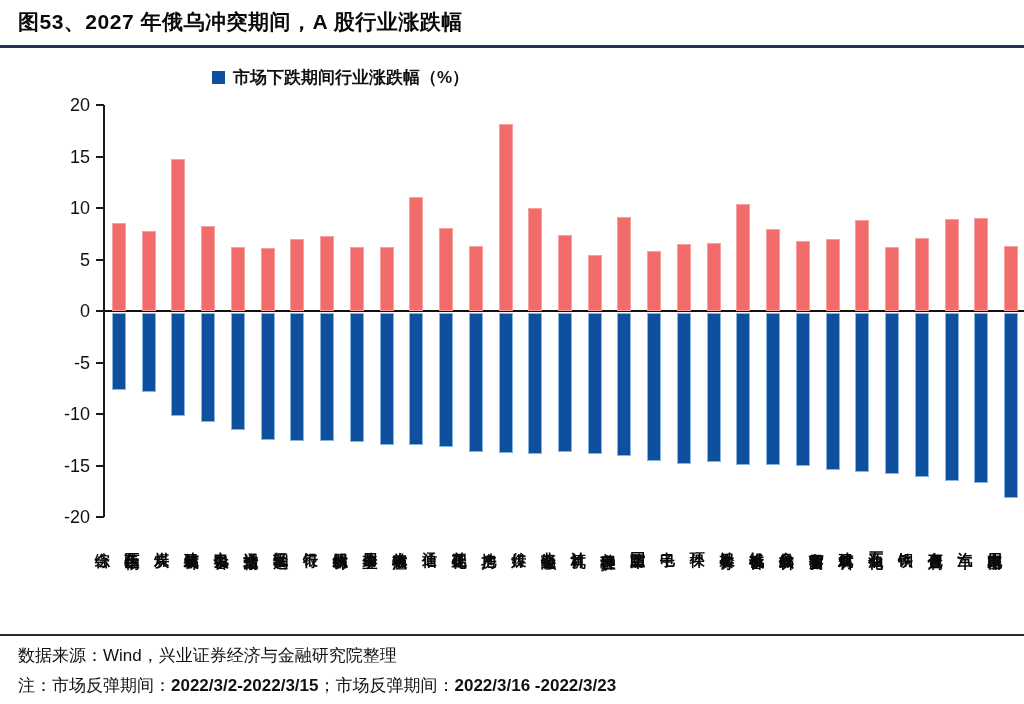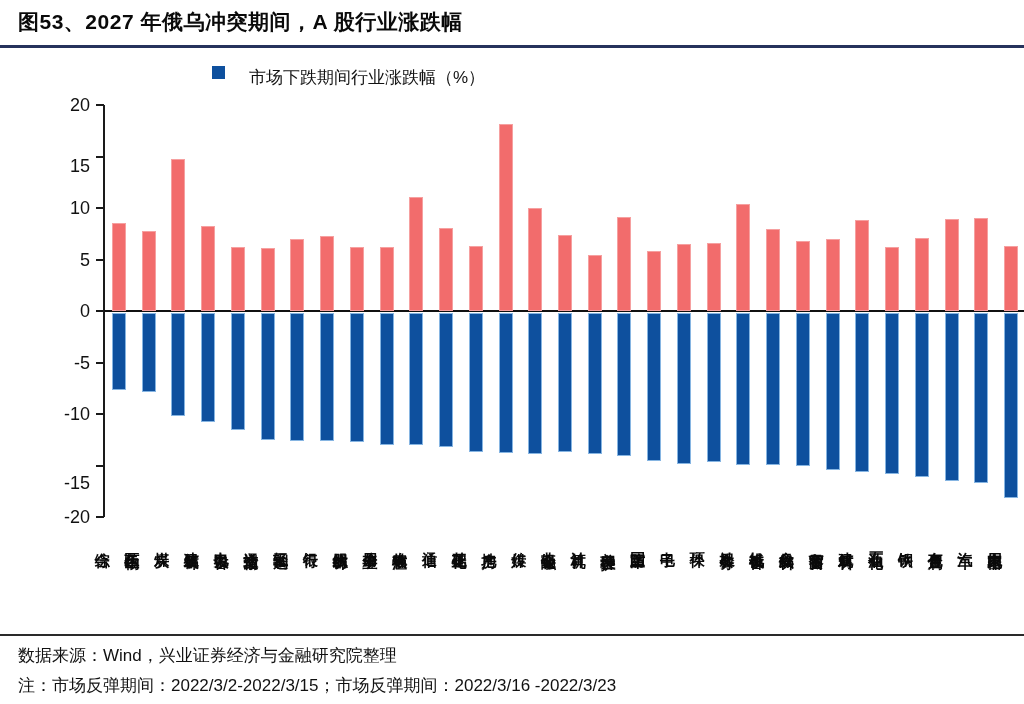--- a/index.html
+++ b/index.html
@@ -2,39 +2,39 @@
 <html><head>
 <meta charset="utf-8">
 <style>
   html,body{margin:0;padding:0;background:#ffffff;}
   body{width:1024px;height:704px;position:relative;overflow:hidden;
        font-family:"Liberation Sans","DejaVu Sans",sans-serif;color:#111;}
   .page{position:absolute;inset:0;}
   .fig-title{position:absolute;left:18px;top:8px;font-size:21px;font-weight:bold;color:#0a0a0a;letter-spacing:.5px;}
   .title-rule{position:absolute;left:0;top:45px;width:1024px;height:3px;background:#26325c;}
   .legend{position:absolute;left:212px;top:66px;display:flex;gap:78px;align-items:center;}
-  .legend-item{display:flex;gap:24px;}
+  .legend-item{display:flex;align-items:center;gap:8px;font-weight:bold;}
   .legend-swatch{width:13px;height:13px;display:inline-block;}
   .legend-label{font-size:17px;color:#111;}
   .plot{position:absolute;left:104px;top:105px;width:922px;height:412px;}
   .axis-line{position:absolute;left:-1px;top:0;width:2px;height:100%;background:#1a1a1a;}
   .ytick{position:absolute;left:-8px;width:8px;height:2px;background:#1a1a1a;}
   .ytick-label{position:absolute;right:936px;width:60px;text-align:right;font-size:18px;color:#111;transform:translateY(-50%);}
   .zero-line{position:absolute;left:0;top:205px;width:100%;height:2px;background:#111;}
   .bar{position:absolute;box-sizing:border-box;}
   .bar-rebound{background:#f26c6c;border:1px solid #f6a0a0;}
   .bar-decline{background:#0e509e;border:1px solid #86b5e2;}
   .xlabels{position:absolute;left:88px;top:540px;width:922px;height:96px;}
   .xlabel{position:absolute;top:0;transform:translateX(-50%);
           writing-mode:vertical-rl;text-orientation:upright;
           font-size:15px;font-weight:600;color:#0a0a0a;letter-spacing:1px;line-height:1;}
   .bottom-rule{position:absolute;left:0;top:634px;width:1024px;height:2px;background:#2a2a2a;}
   .source-line{position:absolute;left:18px;top:644px;font-size:17px;color:#111;}
   .note-line{position:absolute;left:18px;top:674px;font-size:17px;color:#111;}
-  .b{font-weight:normal;}
+  .b{font-weight:bold;}
 </style>
 </head>
 <body>
 
 <div class="page">
 
   <div class="fig-title">图53、2027 年俄乌冲突期间，A 股行业涨跌幅</div>
   <div class="title-rule"></div>
 
   <div class="legend" id="legend">
@@ -43,33 +43,33 @@
         <span class="legend-label">市场下跌期间行业涨跌幅（%）</span>
       </div>
     </div>
 
   <div class="plot" id="plot">
     <div class="axis-line"></div>
     <div class="zero-line"></div>
   <div class="ytick" style="top: -1px;"></div>
       <div class="ytick-label" style="top: 0px;">20</div>
       <div class="ytick" style="top: 50.5px;"></div>
-      <div class="ytick-label" style="top: 51.5px; margin-top: 9px;">15</div>
+      <div class="ytick-label" style="top: 51.5px;">15</div>
       <div class="ytick" style="top: 102px;"></div>
       <div class="ytick-label" style="top: 103px;">10</div>
       <div class="ytick" style="top: 153.5px;"></div>
       <div class="ytick-label" style="top: 154.5px;">5</div>
       <div class="ytick" style="top: 205px;"></div>
       <div class="ytick-label" style="top: 206px;">0</div>
       <div class="ytick" style="top: 256.5px;"></div>
       <div class="ytick-label" style="top: 257.5px;">-5</div>
       <div class="ytick" style="top: 308px;"></div>
       <div class="ytick-label" style="top: 309px;">-10</div>
       <div class="ytick" style="top: 359.5px;"></div>
-      <div class="ytick-label" style="top: 360.5px; margin-top: 17px;">-15</div>
+      <div class="ytick-label" style="top: 360.5px;">-15</div>
       <div class="ytick" style="top: 411px;"></div>
       <div class="ytick-label" style="top: 412px;">-20</div>
       <div class="bar bar-decline" title="综合 -7.5" style="left: 7.87097px; width: 14px; top: 208px; height: 77.25px;"></div>
       <div class="bar bar-decline" title="医药生物 -7.7" style="left: 37.6129px; width: 14px; top: 208px; height: 79.31px;"></div>
       <div class="bar bar-decline" title="煤炭 -10" style="left: 67.3548px; width: 14px; top: 208px; height: 103px;"></div>
       <div class="bar bar-decline" title="建筑装饰 -10.6" style="left: 97.0968px; width: 14px; top: 208px; height: 109.18px;"></div>
       <div class="bar bar-decline" title="电力设备 -11.4" style="left: 126.839px; width: 14px; top: 208px; height: 117.42px;"></div>
       <div class="bar bar-decline" title="交通运输 -12.3" style="left: 156.581px; width: 14px; top: 208px; height: 126.69px;"></div>
       <div class="bar bar-decline" title="轻工制造 -12.4" style="left: 186.323px; width: 14px; top: 208px; height: 127.72px;"></div>
       <div class="bar bar-decline" title="银行 -12.4" style="left: 216.065px; width: 14px; top: 208px; height: 127.72px;"></div>

